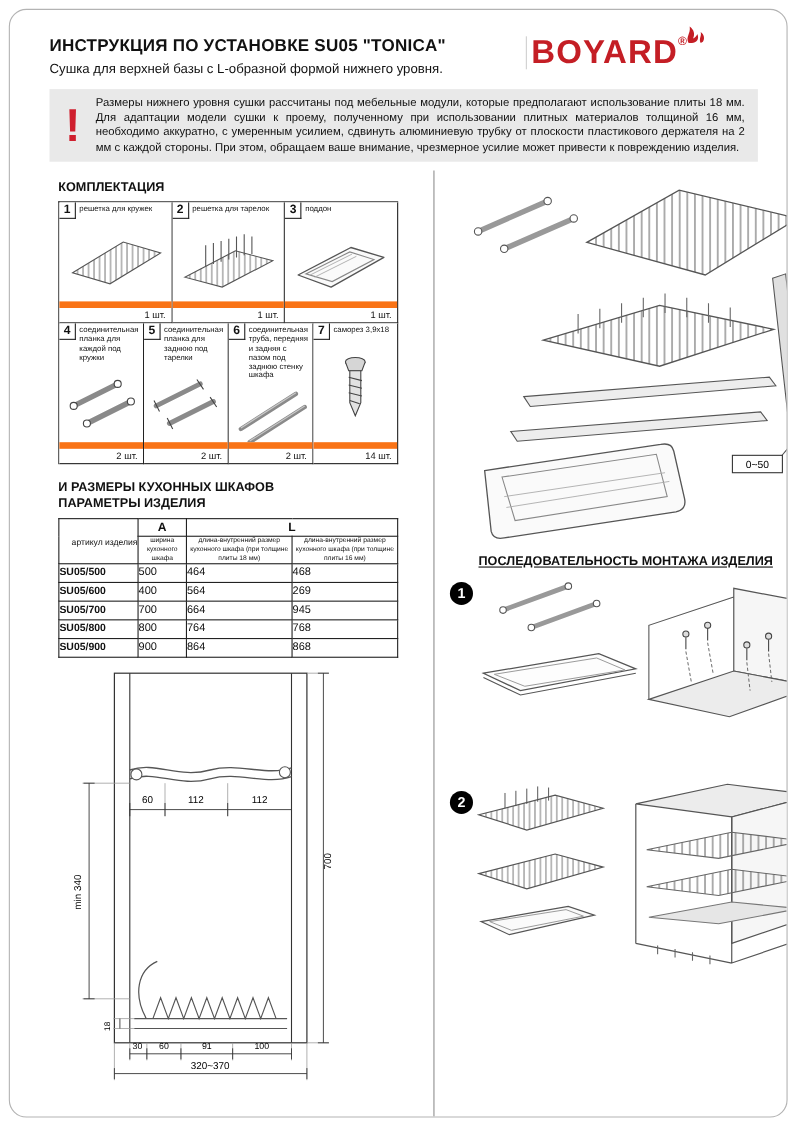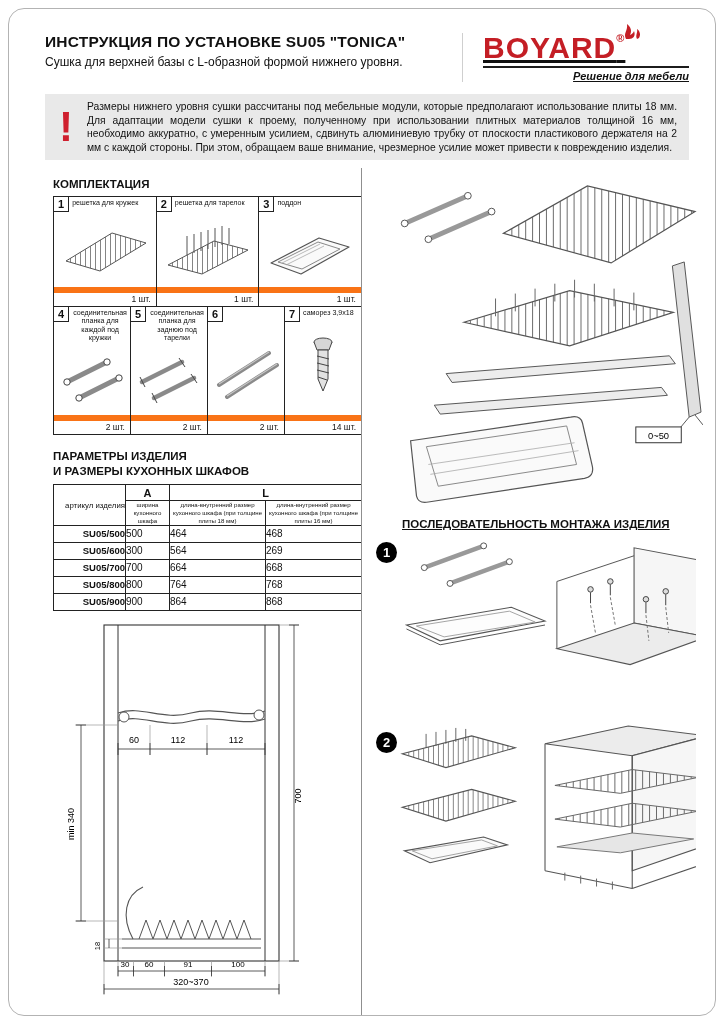--- a/index.html
+++ b/index.html
@@ -3,57 +3,57 @@
 <meta charset="utf-8">
 <style>
   html,body{margin:0;padding:0;background:#fff;}
   body{width:724px;height:1024px;position:relative;font-family:"Liberation Sans",sans-serif;color:#111;overflow:hidden;}
   .page{position:absolute;left:8px;top:8px;right:8px;bottom:8px;border:1px solid #b3b3b3;border-radius:16px;background:#fff;display:flex;flex-direction:column;overflow:hidden;}
 
   
   .hdr{display:flex;justify-content:space-between;align-items:flex-start;padding:24px 26px 0 36px;}
   .hdr h1{font-size:15.5px;margin:0;font-weight:bold;letter-spacing:.2px;}
   .hdr-sub{font-size:12px;margin-top:4px;}
-  .logo{width:206px;flex-shrink:0;margin-left:2px;border-left:1px solid #cfcfcf;padding-left:20px;position:relative;text-decoration:underline;}
+  .logo{width:206px;flex-shrink:0;margin-left:2px;border-left:1px solid #cfcfcf;padding-left:4px;position:relative;}
   .brand{color:#c41e25;font-weight:bold;font-size:30px;line-height:1;letter-spacing:1px;}
   .reg{font-size:11px;vertical-align:top;color:#c41e25;font-weight:bold;}
   .tagline{font-style:italic;font-weight:bold;font-size:11px;text-align:right;border-top:2px solid #1c1c1c;margin-top:3px;padding-top:2px;}
   .flame{position:absolute;top:-10px;right:46px;}
 
   
   .warn{margin:12px 26px 0 36px;background:#e9e9e9;display:flex;align-items:center;padding:6px 12px 6px 6px;}
   .bang{color:#cf1f2e;font-size:42px;font-weight:bold;line-height:.85;padding:0 14px 0 8px;flex-shrink:0;}
   .warn p{margin:0;font-size:10.3px;line-height:1.32;text-align:justify;}
 
   
-  .columns{flex:1;display:flex;margin-top:8px;}
+  .columns{flex:1;display:flex;margin-top:8px;gap:33px;}
   .col-l{width:352px;box-sizing:border-box;padding-left:34px;flex-shrink:0;}
   .col-r{flex:1;border-left:1px solid #8f8f8f;padding:2px 10px 0 12px;position:relative;text-decoration:underline;}
 
   .sec-h{font-size:11.5px;font-weight:bold;margin:10px 0 6px 10px;}
   .params-h{font-size:11.5px;font-weight:bold;line-height:1.3;margin:14px 0 5px 10px;}
 
   
   .parts{margin-left:10px;width:308px;display:grid;grid-template-columns:repeat(12,1fr);border-top:1px solid #222;border-left:1px solid #222;}
   .pc{border-right:1px solid #222;border-bottom:1px solid #222;display:flex;flex-direction:column;background:#fff;box-sizing:border-box;}
   .pc4{grid-column:span 4;height:110px;}
   .pc3{grid-column:span 3;height:128px;}
   .phead{display:flex;align-items:flex-start;}
   .pnum{font-weight:bold;font-size:11px;padding:1px 4px;border-right:1px solid #222;border-bottom:1px solid #222;flex-shrink:0;}
-  .plabel{font-size:7.1px;line-height:1.15;padding:2px 2px 0 3px;text-align:center;}
+  .plabel{font-size:7.1px;line-height:1.15;padding:2px 2px 0 3px;}
   .pdraw{flex:1;display:flex;align-items:center;justify-content:center;overflow:hidden;}
   .pqty{font-size:8.5px;text-align:right;border-top:6px solid #f97316;padding:1px 5px 2px;}
 
   
   table.pt{border-collapse:collapse;margin-left:10px;width:308px;table-layout:fixed;}
   .pt th,.pt td{border:1px solid #222;padding:0;}
   .th-art{font-size:7.8px;font-weight:normal;padding:2px;text-align:right;}
   .th-big{font-size:11px;font-weight:bold;height:15px;text-align:center;}
   .th-sub{font-size:6.1px;font-weight:normal;line-height:1.3;padding:2px 3px;text-align:center;}
-  .td-art{font-weight:bold;font-size:9.5px;text-align:right;height:16px;}
+  .td-art{font-weight:bold;font-size:9.5px;text-align:left;height:16px;}
   .td-v{font-size:10px;text-align:left;}
 
   svg{display:block;}
   svg text{font-family:"Liberation Sans",sans-serif;}
   .dt{font-size:9px;fill:#000;text-anchor:middle;}
   .dts{font-size:7.5px;fill:#000;text-anchor:middle;}
   .dtb{font-size:8px;fill:#000;text-anchor:middle;}
 
   .tech{margin:10px 0 0 4px;}
   .exploded{margin:2px auto 0;}
@@ -82,21 +82,20 @@
     <div>
       <h1>ИНСТРУКЦИЯ ПО УСТАНОВКЕ SU05 "TONICA"</h1>
       <div class="hdr-sub">Сушка для верхней базы с L-образной формой нижнего уровня.</div>
     </div>
     <div class="logo">
       <svg class="flame" width="22" height="17" viewBox="0 0 22 17">
         <path d="M5,16 C2,10 7,8 6,1 C10,4 11,8 9,12 C12,11 13,8 13,8 C15,13 12,16 8,16 Z" fill="#c41e25"></path>
         <path d="M16,16 C14,12 17,10 16,6 C19,8 20,12 18,15 Z" fill="#c41e25"></path>
       </svg>
       <div class="brand"><span>BOYARD</span><span class="reg">®</span></div>
-      <div class="tagline">Решение для мебели</div>
     </div>
   </div>
 
   <div class="warn">
     <div class="bang">!</div>
     <p>Размеры нижнего уровня сушки рассчитаны под мебельные модули, которые предполагают использование плиты 18 мм. Для адаптации модели сушки к проему, полученному при использовании плитных материалов толщиной 16 мм, необходимо аккуратно, с умеренным усилием, сдвинуть алюминиевую трубку от плоскости пластикового держателя на 2 мм с каждой стороны. При этом, обращаем ваше внимание, чрезмерное усилие может привести к повреждению изделия.</p>
   </div>
 
   <div class="columns">
 
@@ -182,20 +181,21 @@
                 </g>
               <path d="M6,31 L11,41 M45,12 L51,21 M18,47 L23,57 M57,28 L63,37" stroke="#444" stroke-width="1" fill="none"></path>
             </svg>
           </div>
           <div class="pqty">2 шт.</div>
         </div>
 
         <div class="pc pc3">
           <div class="phead">
               <span class="pnum">6</span>
+              <span class="plabel">соединительная труба, передняя и задняя с пазом под заднюю стенку шкафа</span>
             </div>
           <div class="pdraw">
             <svg width="70" height="60" viewBox="0 0 70 60">
               <g stroke="#8a8a8a" stroke-width="4" stroke-linecap="round">
                   <path d="M8,46 L58,14"></path>
                   <path d="M16,58 L66,26"></path>
                 </g>
               <path d="M8,45 L58,13 M16,57 L66,25" stroke="#c8c8c8" stroke-width="1.1" fill="none"></path>
             </svg>
           </div>
@@ -213,22 +213,22 @@
               <path d="M26,9 L29,17 H41 L44,9" fill="#d6d6d6" stroke="#444"></path>
               <path d="M30,17 V46 L35,58 L40,46 V17 Z" fill="#e2e2e2" stroke="#444"></path>
               <path d="M29,23 L41,26 M29,30 L41,33 M29,37 L41,40 M30,44 L39,47" stroke="#444" stroke-width="1" fill="none"></path>
             </svg>
           </div>
           <div class="pqty">14 шт.</div>
         </div>
       </div>
 
       <div class="params-h">
+        <div>И РАЗМЕРЫ КУХОННЫХ ШКАФОВ</div>
         <div>ПАРАМЕТРЫ ИЗДЕЛИЯ</div>
-        <div>И РАЗМЕРЫ КУХОННЫХ ШКАФОВ</div>
       </div>
 
       <table class="pt">
         <colgroup>
             <col style="width:72px">
             <col style="width:44px">
             <col style="width:96px">
             <col style="width:96px">
           </colgroup>
         <tbody>
@@ -243,29 +243,29 @@
           <th class="th-sub">длина-внутренний размер кухонного шкафа (при толщине плиты 16 мм)</th>
         </tr>
         <tr>
           <td class="td-art">SU05/500</td>
           <td class="td-v">500</td>
           <td class="td-v">464</td>
           <td class="td-v">468</td>
         </tr>
         <tr>
           <td class="td-art">SU05/600</td>
-          <td class="td-v">300</td>
+          <td class="td-v">400</td>
           <td class="td-v">564</td>
           <td class="td-v">269</td>
         </tr>
         <tr>
           <td class="td-art">SU05/700</td>
           <td class="td-v">700</td>
           <td class="td-v">664</td>
-          <td class="td-v">668</td>
+          <td class="td-v">945</td>
         </tr>
         <tr>
           <td class="td-art">SU05/800</td>
           <td class="td-v">800</td>
           <td class="td-v">764</td>
           <td class="td-v">768</td>
         </tr>
         <tr>
           <td class="td-art">SU05/900</td>
           <td class="td-v">900</td>

